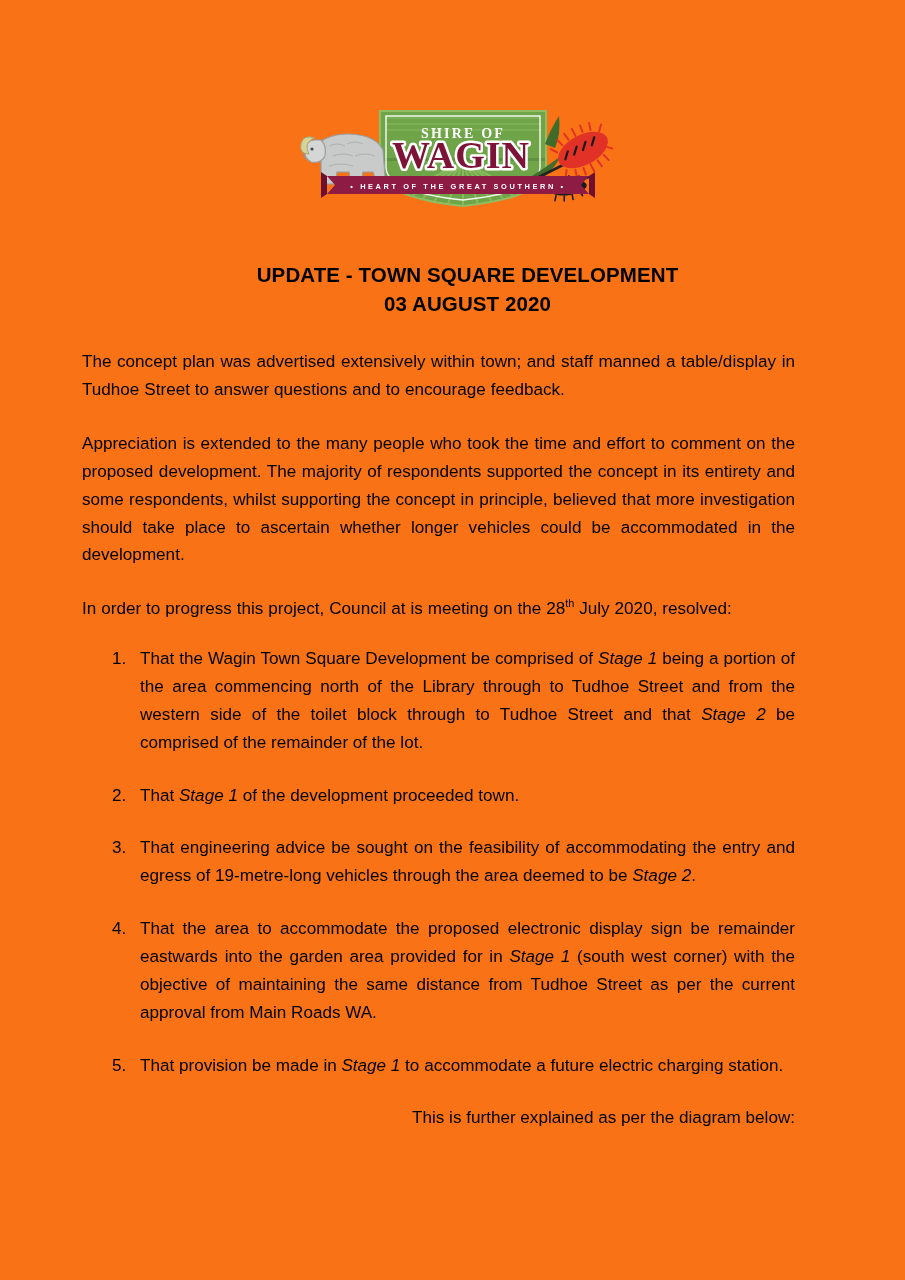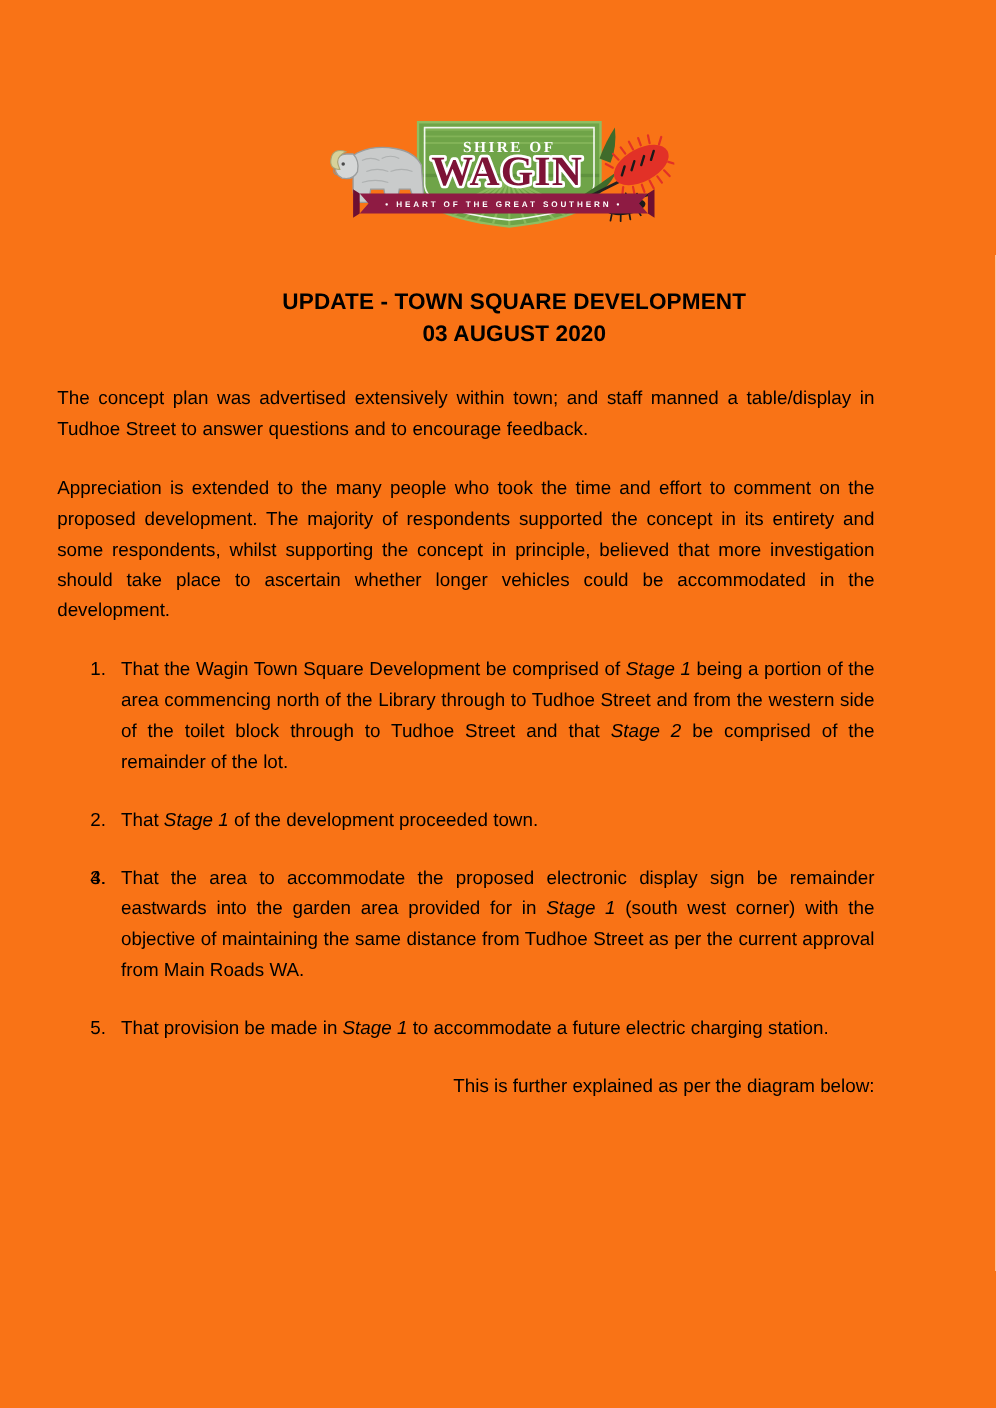--- a/index.html
+++ b/index.html
@@ -45,21 +45,21 @@
     text-align: center;
     font-weight: bold;
     font-size: 20.5px;
     letter-spacing: 0.1px;
     line-height: 1.42;
   }
   .title-line { display: block; padding-left: 30px; }
 
   
   .body-wrap {
-    padding-left: 52px;
+    padding-left: 82px;
     padding-right: 110px;
     margin-top: 30px;
   }
   p.para {
     text-align: justify;
     font-size: 17.1px;
     line-height: 1.63;
     margin: 0 0 26px 0;
     word-spacing: 0.2px;
   }
@@ -242,25 +242,26 @@
     <span class="title-line">UPDATE - TOWN SQUARE DEVELOPMENT</span>
     <span class="title-line">03 AUGUST 2020</span>
   </div>
 
   <div class="body-wrap">
 
     <p class="para">The concept plan was advertised extensively within town; and staff manned a table/display in Tudhoe Street to answer questions and to encourage feedback.</p>
 
     <p class="para">Appreciation is extended to the many people who took the time and effort to comment on the proposed development. The majority of respondents supported the concept in its entirety and some respondents, whilst supporting the concept in principle, believed that more investigation should take place to ascertain whether longer vehicles could be accommodated in the development.</p>
 
+    <p class="para last-before-list"><span>In order to progress this project, Council at is meeting on the 28</span><sup>th</sup><span> July 2020, resolved:</span></p>
 
     <ol class="resolutions" id="resolutions-list">
         <li><span class="num">1.</span><span><span>That the Wagin Town Square Development be comprised of </span><em>Stage 1</em><span> being a portion of the area commencing north of the Library through to Tudhoe Street and from the western side of the toilet block through to Tudhoe Street and that </span><em>Stage 2</em><span> be comprised of the remainder of the lot.</span></span></li>
         <li><span class="num">2.</span><span><span>That </span><em>Stage 1</em><span> of the development proceeded town.</span></span></li>
-        <li><span class="num">3.</span></li>
+        <li><span class="num">3.</span><span><span>That engineering advice be sought on the feasibility of accommodating the entry and egress of 19-metre-long vehicles through the area deemed to be </span><em>Stage 2</em><span>.</span></span></li>
         <li><span class="num">4.</span><span><span>That the area to accommodate the proposed electronic display sign be remainder eastwards into the garden area provided for in </span><em>Stage 1</em><span> (south west corner) with the objective of maintaining the same distance from Tudhoe Street as per the current approval from Main Roads WA.</span></span></li>
         <li><span class="num">5.</span><span><span>That provision be made in </span><em>Stage 1</em><span> to accommodate a future electric charging station.</span></span></li>
       </ol>
 
     <p class="closing-para">This is further explained as per the diagram below:</p>
   </div>
 
   <div class="blank-tail"></div>
 </div>
 

